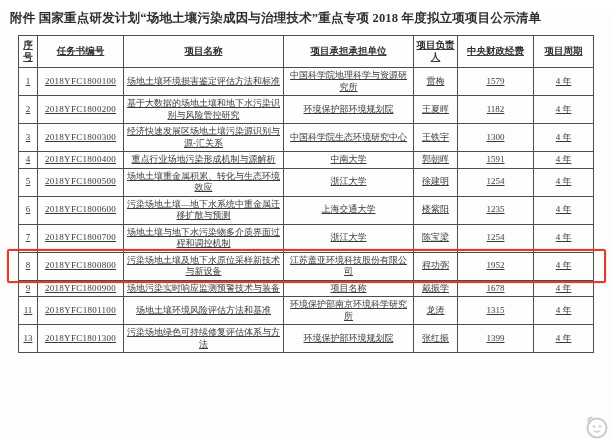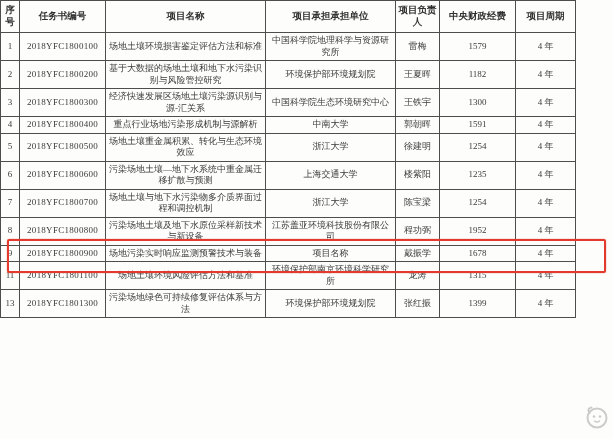--- a/index.html
+++ b/index.html
@@ -19,22 +19,24 @@
     margin:10px 8px 8px 10px;
     font-size:12.5px;
     font-weight:bold;
     color:#2e2e2e;
     letter-spacing:0.2px;
     white-space:nowrap;
   }
   table.projects{
     border-collapse:collapse;
     table-layout:fixed;
+    margin-left:18px;
     width:575px;
     background:transparent;
+    text-decoration:underline;
   }
   table.projects th, table.projects td{
     border:1px solid #4d4d4d;
     text-align:center;
     vertical-align:middle;
     font-size:9px;
     line-height:11.5px;
     padding:2px 2px;
     color:#3b3b3b;
     word-break:break-all;
@@ -69,20 +71,21 @@
     color:#c3c3c3;
     letter-spacing:2px;
     font-family:"Liberation Sans","DejaVu Sans",sans-serif;
   }
 </style>
 </head>
 <body>
 
 <div class="page">
 
+  <div class="doc-title">附件 国家重点研发计划“场地土壤污染成因与治理技术”重点专项 2018 年度拟立项项目公示清单</div>
 
   <table class="projects">
     <colgroup>
       <col style="width:19px">
       <col style="width:86px">
       <col style="width:160px">
       <col style="width:130px">
       <col style="width:44px">
       <col style="width:76px">
       <col style="width:60px">

